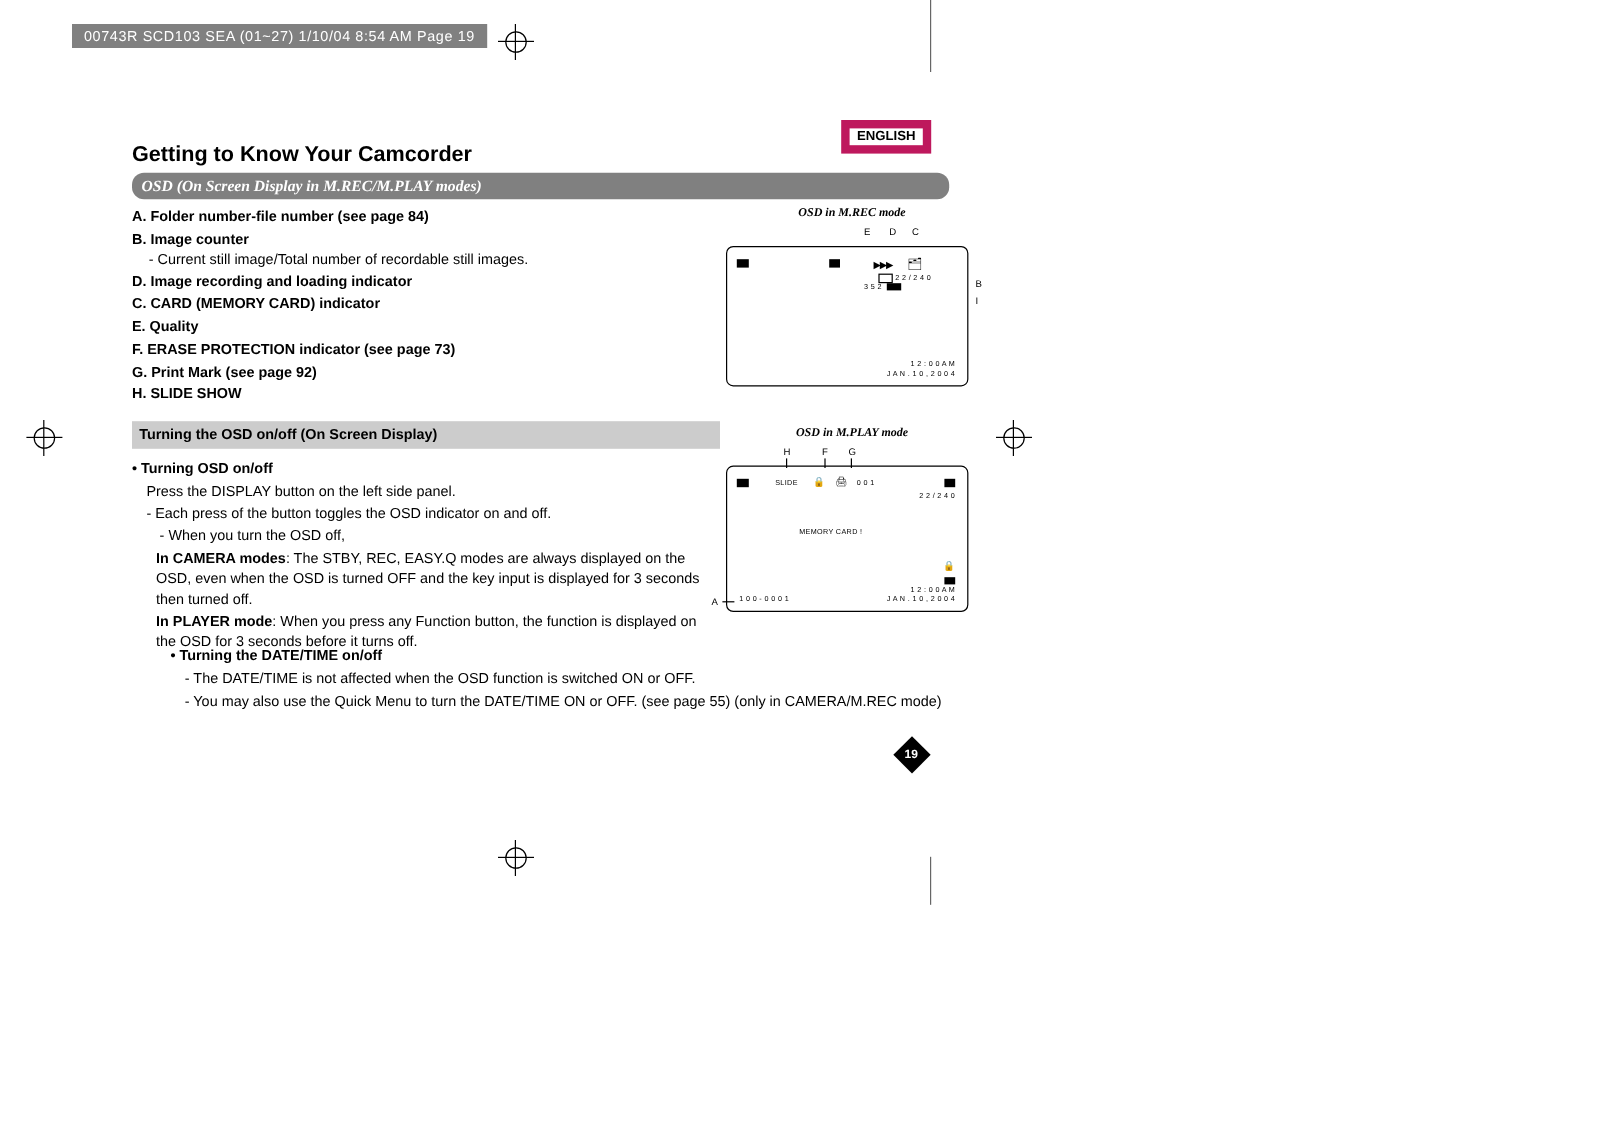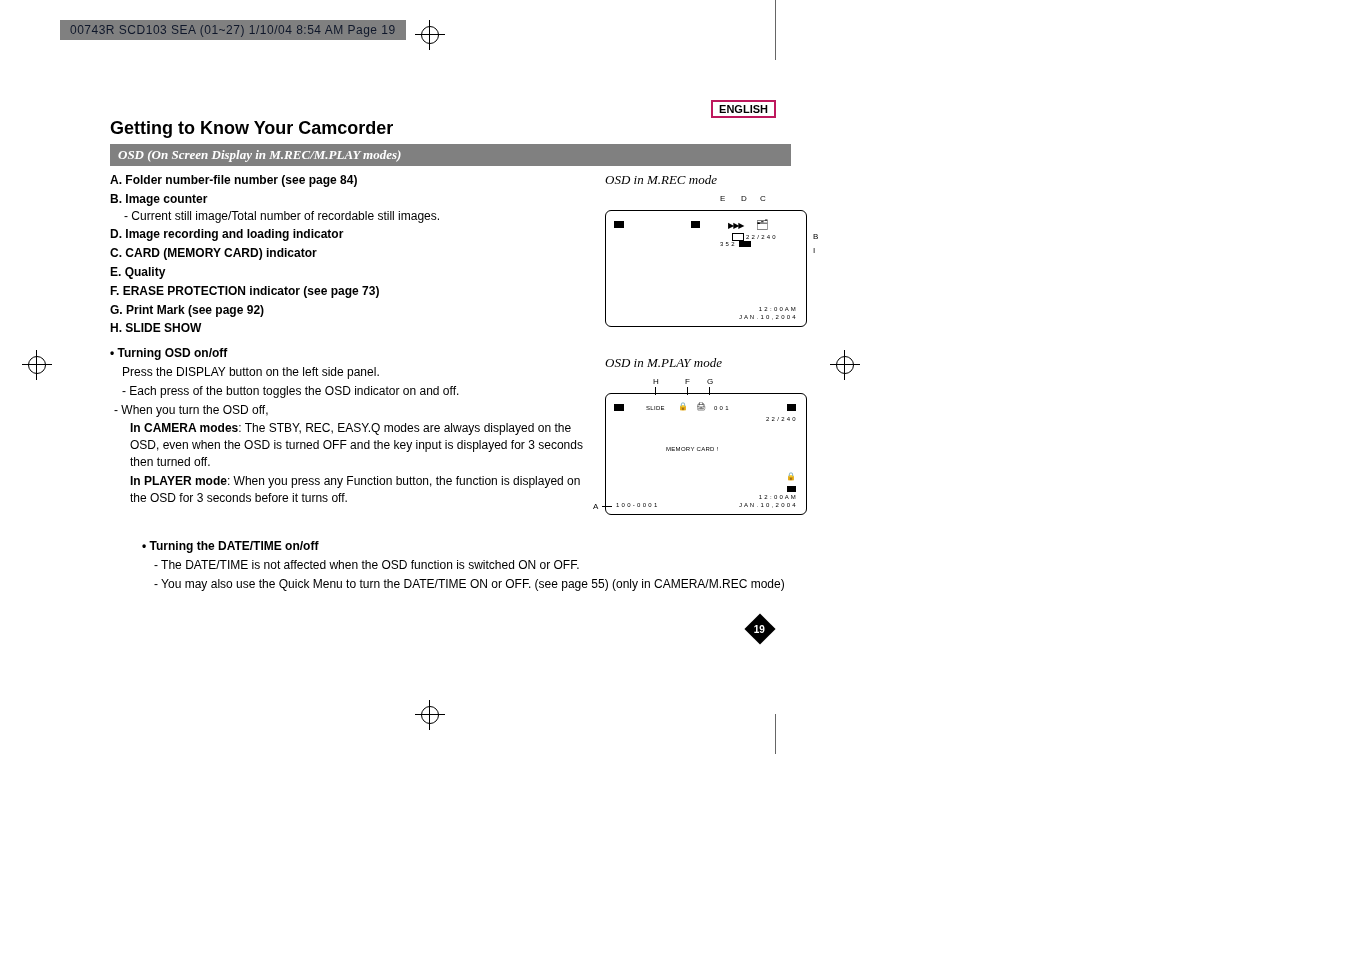--- a/index.html
+++ b/index.html
@@ -10,30 +10,30 @@
     background: #fff;
     font-family: Arial, Helvetica, sans-serif;
     color: #000;
     position: relative;
   }
   .header-strip {
     position: absolute;
     top: 20px;
     left: 60px;
     background: #808080;
-    color: #0f172a;
+    color: #ffffff;
     font-size: 12px;
     padding: 3px 10px;
     letter-spacing: 0.5px;
   }
   .lang-box {
     position: absolute;
     top: 100px;
     right: 575px;
-    border: 2px solid #be185d;
+    border: 7px solid #be185d;
     padding: 1px 6px;
     font-size: 11px;
     font-weight: bold;
   }
   .page-title {
     position: absolute;
     top: 118px;
     left: 110px;
     font-size: 18px;
     font-weight: bold;
@@ -43,20 +43,21 @@
     top: 144px;
     left: 110px;
     width: 665px;
     background: #808080;
     color: #fff;
     font-size: 13px;
     font-style: italic;
     font-weight: bold;
     padding: 3px 8px;
     font-family: "Times New Roman", serif;
+    border-radius: 10px;
   }
   .content-left {
     position: absolute;
     top: 170px;
     left: 110px;
     width: 490px;
     font-size: 12px;
     line-height: 1.4;
   }
   .content-left .item-head { font-weight: bold; margin-top: 2px; }
@@ -76,22 +77,23 @@
     top: 530px;
     left: 110px;
     width: 700px;
     font-size: 12px;
     line-height: 1.45;
     margin-left: 32px;
   }
   .osd-label {
     font-family: "Times New Roman", serif;
     font-style: italic;
-    font-weight: normal;
-    font-size: 13px;
+    font-weight: bold;
+    font-size: 10px;
+    text-align: center;
   }
   .osd-box {
     width: 200px;
     height: 115px;
     border: 1px solid #000;
     border-radius: 6px;
     position: relative;
     font-size: 6px;
     margin-top: 6px;
   }
@@ -142,25 +144,26 @@
   <div class="item-head">A. Folder number-file number (see page 84)</div>
   <div class="item-head">B. Image counter</div>
   <div class="sub">- Current still image/Total number of recordable still images.</div>
   <div class="item-head">D. Image recording and loading indicator</div>
   <div class="item-head">C. CARD (MEMORY CARD) indicator</div>
   <div class="item-head">E. Quality</div>
   <div class="item-head">F. ERASE PROTECTION indicator (see page 73)</div>
   <div class="item-head">G. Print Mark (see page 92)</div>
   <div class="item-head">H. SLIDE SHOW</div>
 
+  <div class="gray-box-heading">Turning the OSD on/off (On Screen Display)</div>
 
   <div class="bullet-head">• Turning OSD on/off</div>
   <div class="para" style="margin-left:12px;">Press the DISPLAY button on the left side panel.</div>
   <div class="para" style="margin-left:12px;">- Each press of the button toggles the OSD indicator on and off.</div>
-  <div class="para" style="margin-left:4px;">- When you turn the OSD off,</div>
+  <div class="para" style="margin-left:23px;">- When you turn the OSD off,</div>
   <div class="para" style="margin-left:20px;">
     <span class="in-mode">In CAMERA modes</span><span>: The STBY, REC, EASY.Q modes are always displayed on the OSD, even when the OSD is turned OFF and the key input is displayed for 3 seconds then turned off.</span>
   </div>
   <div class="para" style="margin-left:20px;">
     <span class="in-mode">In PLAYER mode</span><span>: When you press any Function button, the function is displayed on the OSD for 3 seconds before it turns off.</span>
   </div>
 </div>
 
 <div class="content-bottom">
   <div class="bullet-head">• Turning the DATE/TIME on/off</div>

